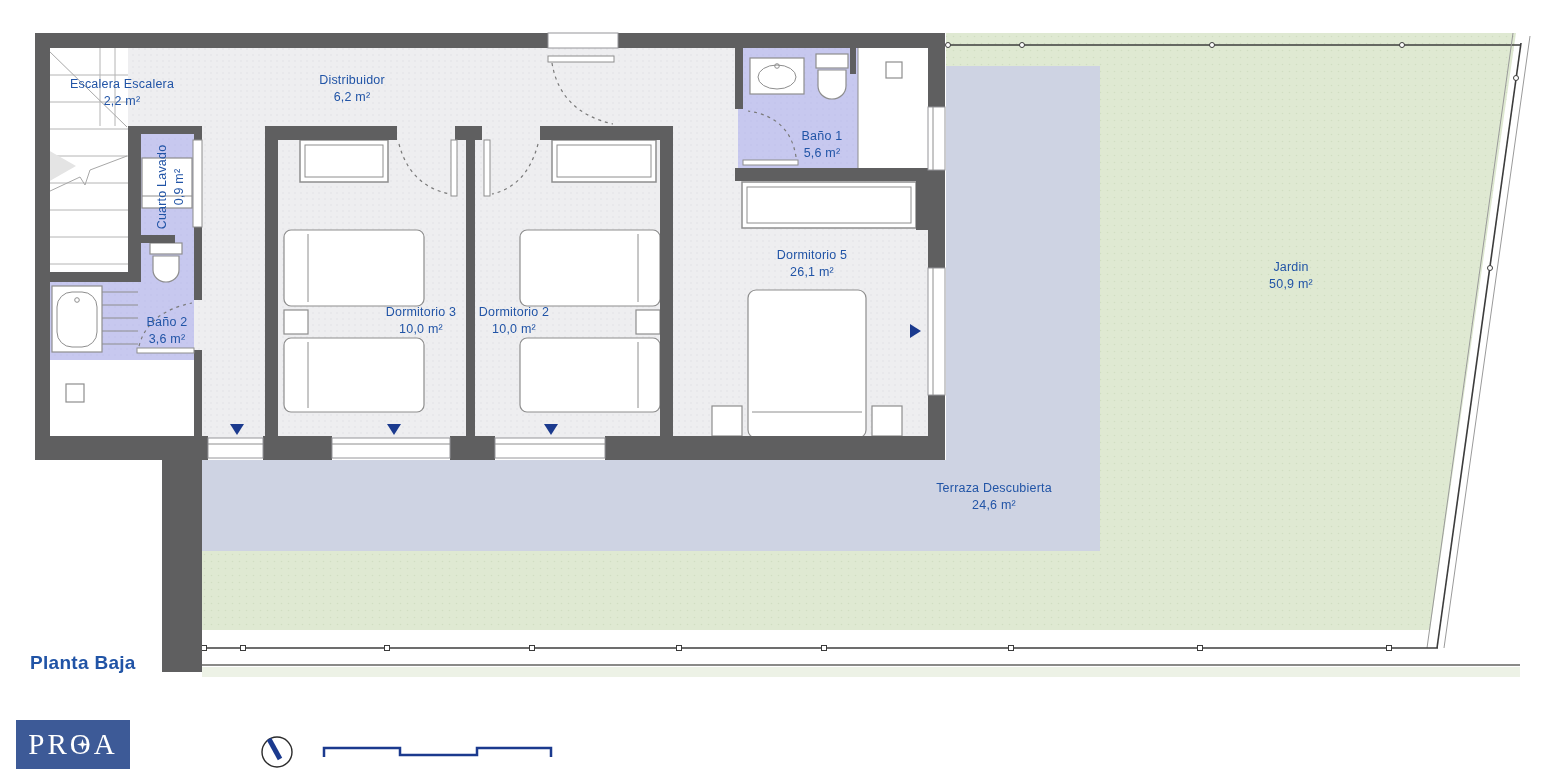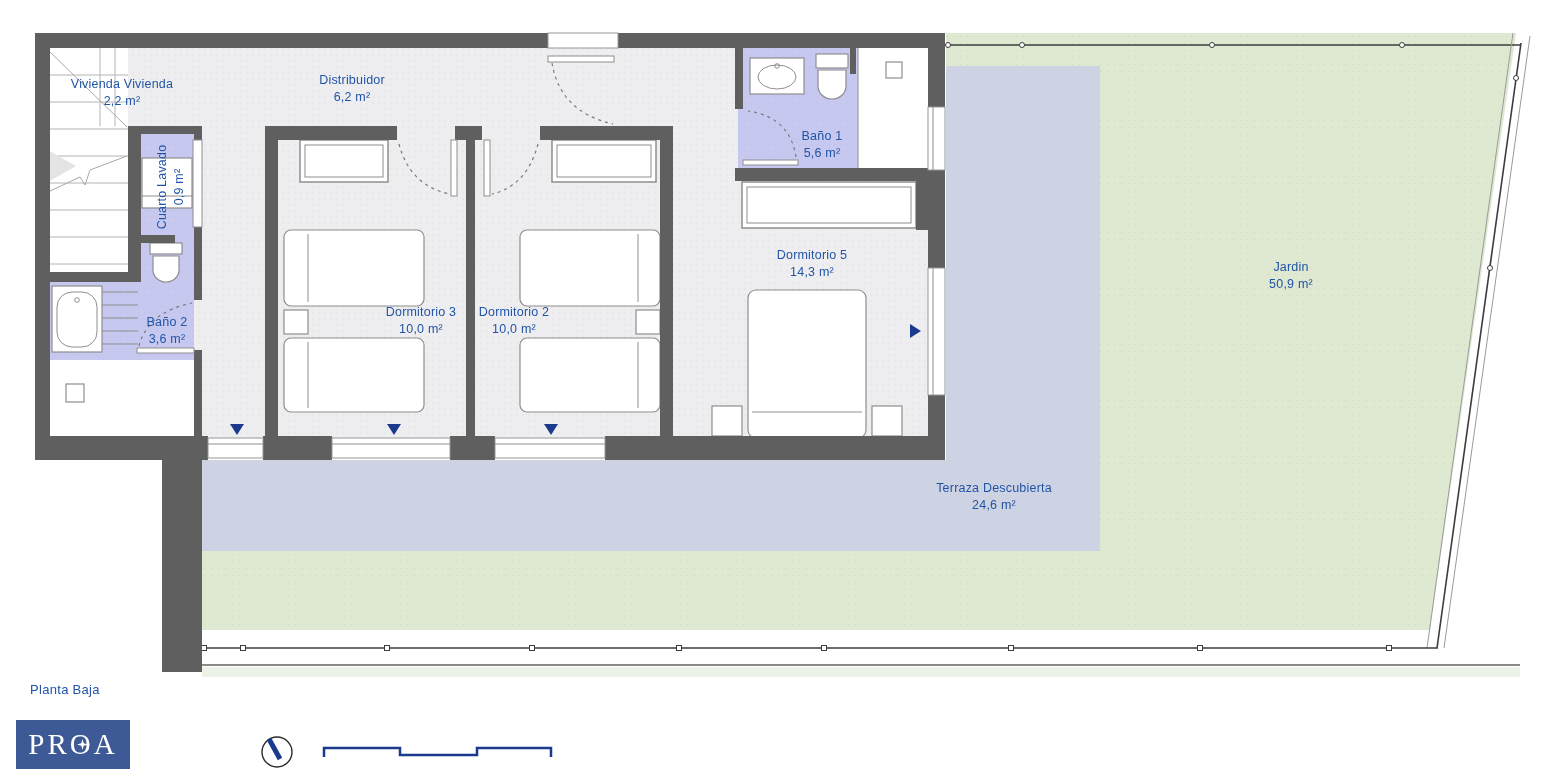--- a/index.html
+++ b/index.html
@@ -27,21 +27,21 @@
   .tread{stroke:#b4b4b4;stroke-width:1;}
   .wr{fill:#fff;stroke:#8e8e8e;stroke-width:1.5;}
   .wri{fill:none;stroke:#8e8e8e;stroke-width:1;}
   .navy-stroke{stroke:var(--c-navy,#1b3a8e);fill:none;}
 
   .room-label{position:absolute;transform:translateX(-50%);text-align:center;
     font-size:12.5px;line-height:17px;letter-spacing:.2px;
     color:var(--c-label,#2154a6);white-space:nowrap;}
   .room-label.rotated{transform:translate(-50%,-50%) rotate(-90deg);}
 
-  .plan-title{position:absolute;left:30px;top:682px;font-size:13px;font-weight:400;
+  .plan-title{position:absolute;left:30px;top:652px;font-size:19px;font-weight:700;
     color:var(--c-label,#1d3e99);letter-spacing:.3px;}
 
   .logo{position:absolute;left:16px;top:720px;width:114px;height:49px;
     background:var(--c-logo_bg,#3d5a97);display:flex;align-items:center;justify-content:center;}
   .logo-text{font-family:"Liberation Serif",serif;font-size:29px;color:#fff;
     letter-spacing:3px;line-height:1;}
   .logo-star{position:absolute;left:61px;top:19px;width:11px;height:11px;}
 </style>
 </head>
 <body>
@@ -292,42 +292,42 @@
       <circle cx="277" cy="752" r="15" fill="#fff" stroke="#2b2b2b" stroke-width="1.4"></circle>
       <line x1="280" y1="759" x2="269" y2="739" stroke="var(--c-navy,#1b3a8e)" stroke-width="5"></line>
     </g>
 
     <g>
       <path class="navy-stroke" stroke-width="2.5" d="M324,757 L324,748 L400,748 L400,755 L477,755 L477,748 L551,748 L551,757"></path>
     </g>
   </svg>
 
   <div class="room-label" style="left:122px;top:76px">
-    <div>Vivienda Vivienda</div>
+    <div>Escalera Escalera</div>
     <div>2,2 m²</div>
   </div>
   <div class="room-label rotated" style="left:171px;top:187px">
     <div>Cuarto Lavado</div>
     <div>0,9 m²</div>
   </div>
   <div class="room-label" style="left:352px;top:72px">
     <div>Distribuidor</div>
     <div>6,2 m²</div>
   </div>
   <div class="room-label" style="left:822px;top:128px">
     <div>Baño 1</div>
     <div>5,6 m²</div>
   </div>
   <div class="room-label" style="left:167px;top:314px">
     <div>Baño 2</div>
     <div>3,6 m²</div>
   </div>
   <div class="room-label" style="left:812px;top:247px">
     <div>Dormitorio 5</div>
-    <div>14,3 m²</div>
+    <div>26,1 m²</div>
   </div>
   <div class="room-label" style="left:514px;top:304px">
     <div>Dormitorio 2</div>
     <div>10,0 m²</div>
   </div>
   <div class="room-label" style="left:421px;top:304px">
     <div>Dormitorio 3</div>
     <div>10,0 m²</div>
   </div>
   <div class="room-label" style="left:994px;top:480px">

